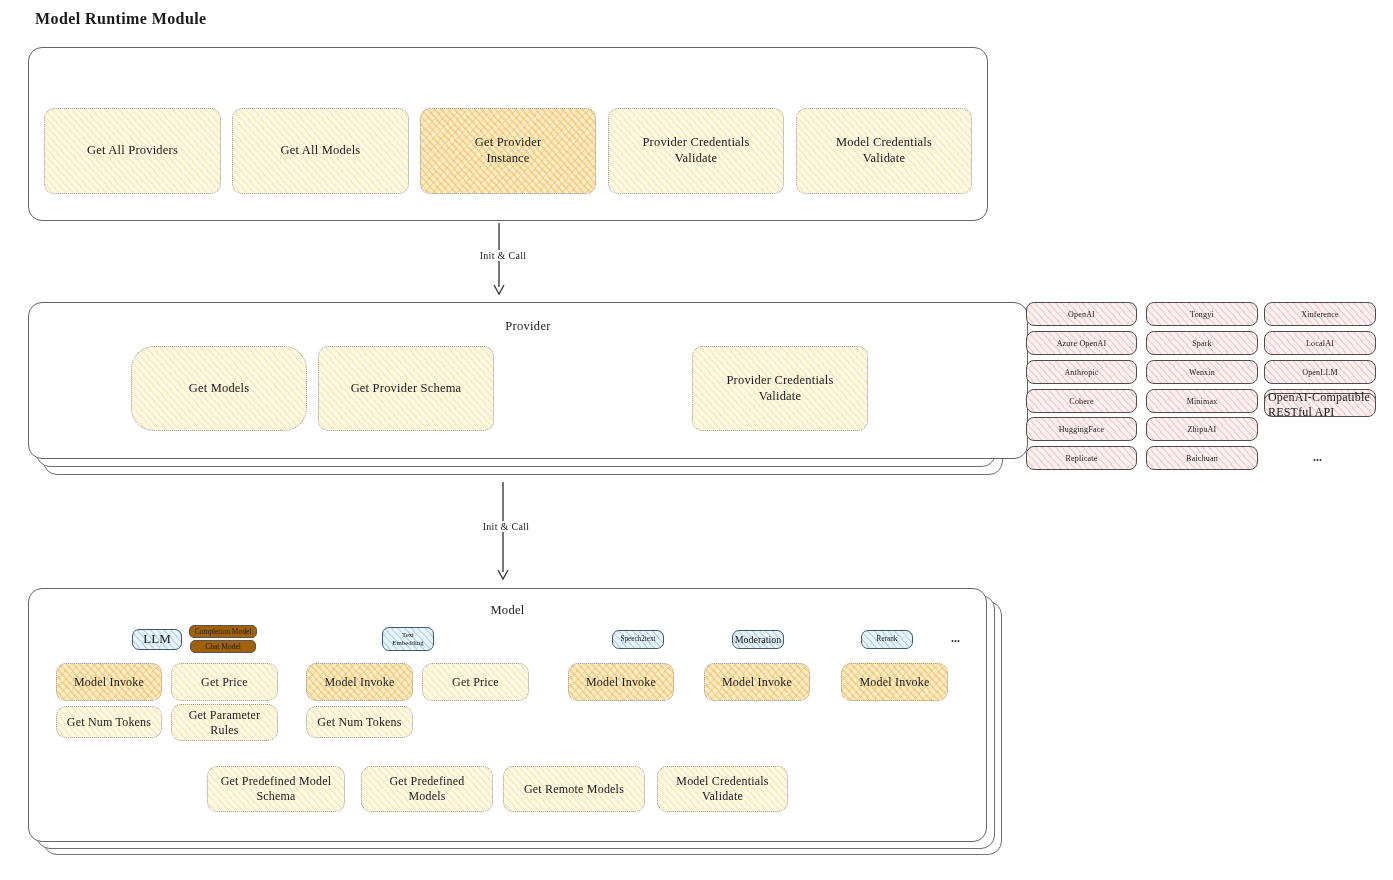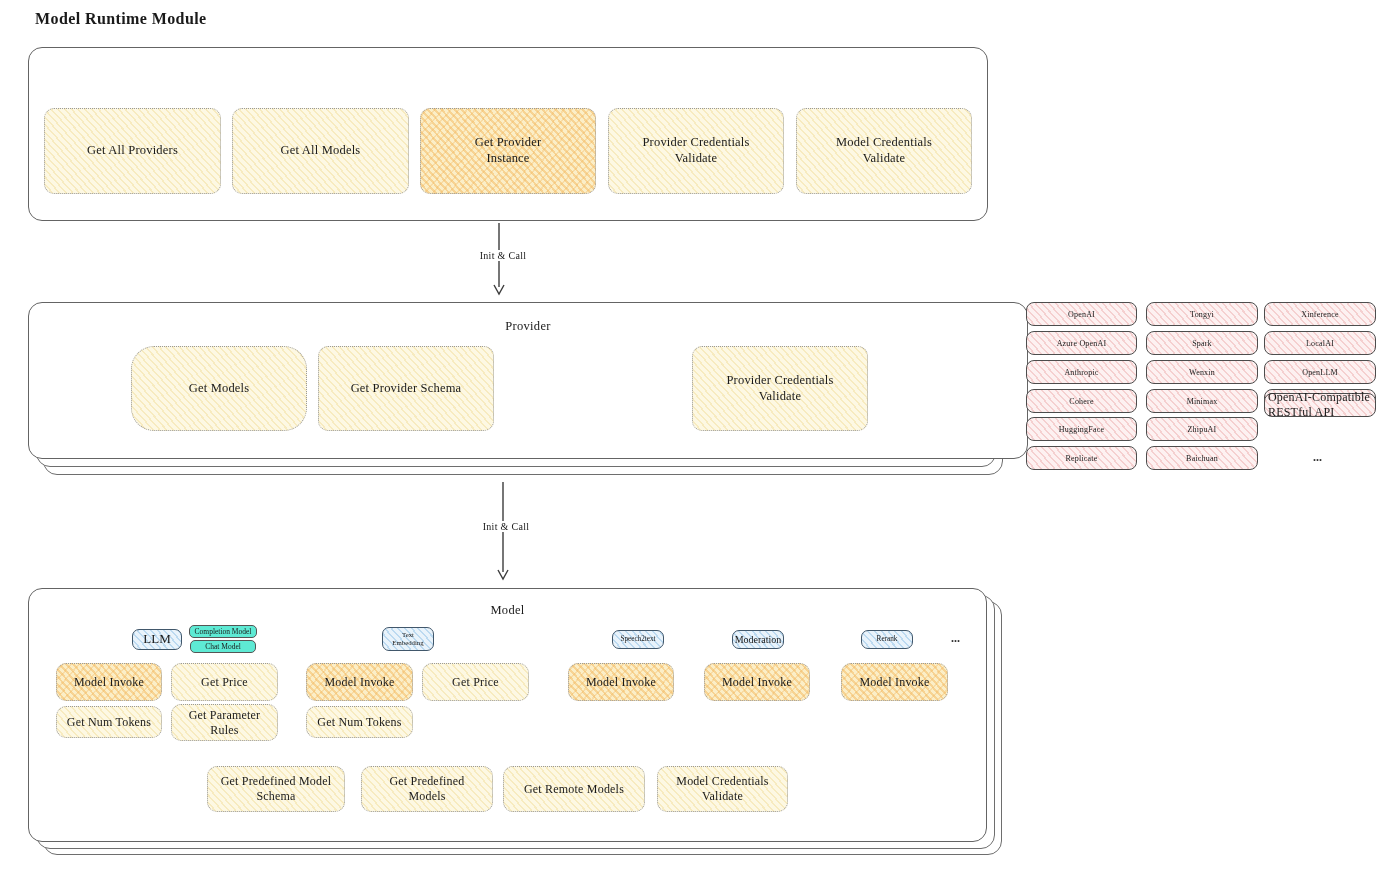--- a/index.html
+++ b/index.html
@@ -53,21 +53,21 @@
     font-size:8px;letter-spacing:.2px;text-align:left;box-sizing:border-box;padding:0 3px;
   }
   
   .tab{
     position:absolute;display:flex;align-items:center;justify-content:center;
     border:1.2px solid #41576b;border-radius:7px;font-size:8px;text-align:center;
     box-sizing:border-box;line-height:1.15;padding:1px 2px;
   }
   .subtab{
     position:absolute;display:flex;align-items:center;justify-content:center;
-    border:1.1px solid #555;border-radius:5px;background:#5eead4;font-size:7.5px;
+    border:1.1px solid #555;border-radius:5px;background:#a16207;font-size:7.5px;
     box-sizing:border-box;white-space:nowrap;padding:0 3px;
   }
   .ellipsis{position:absolute;font-size:12px;font-weight:600;color:#333;}
   
   .arrow-label{
     position:absolute;font-size:10px;letter-spacing:.3px;text-align:center;color:#1a1a1a;background:#fff;padding:0 3px;
   }
   .doc-title{
     position:absolute;left:35px;top:10px;font-size:16px;font-weight:600;letter-spacing:.4px;
   }

